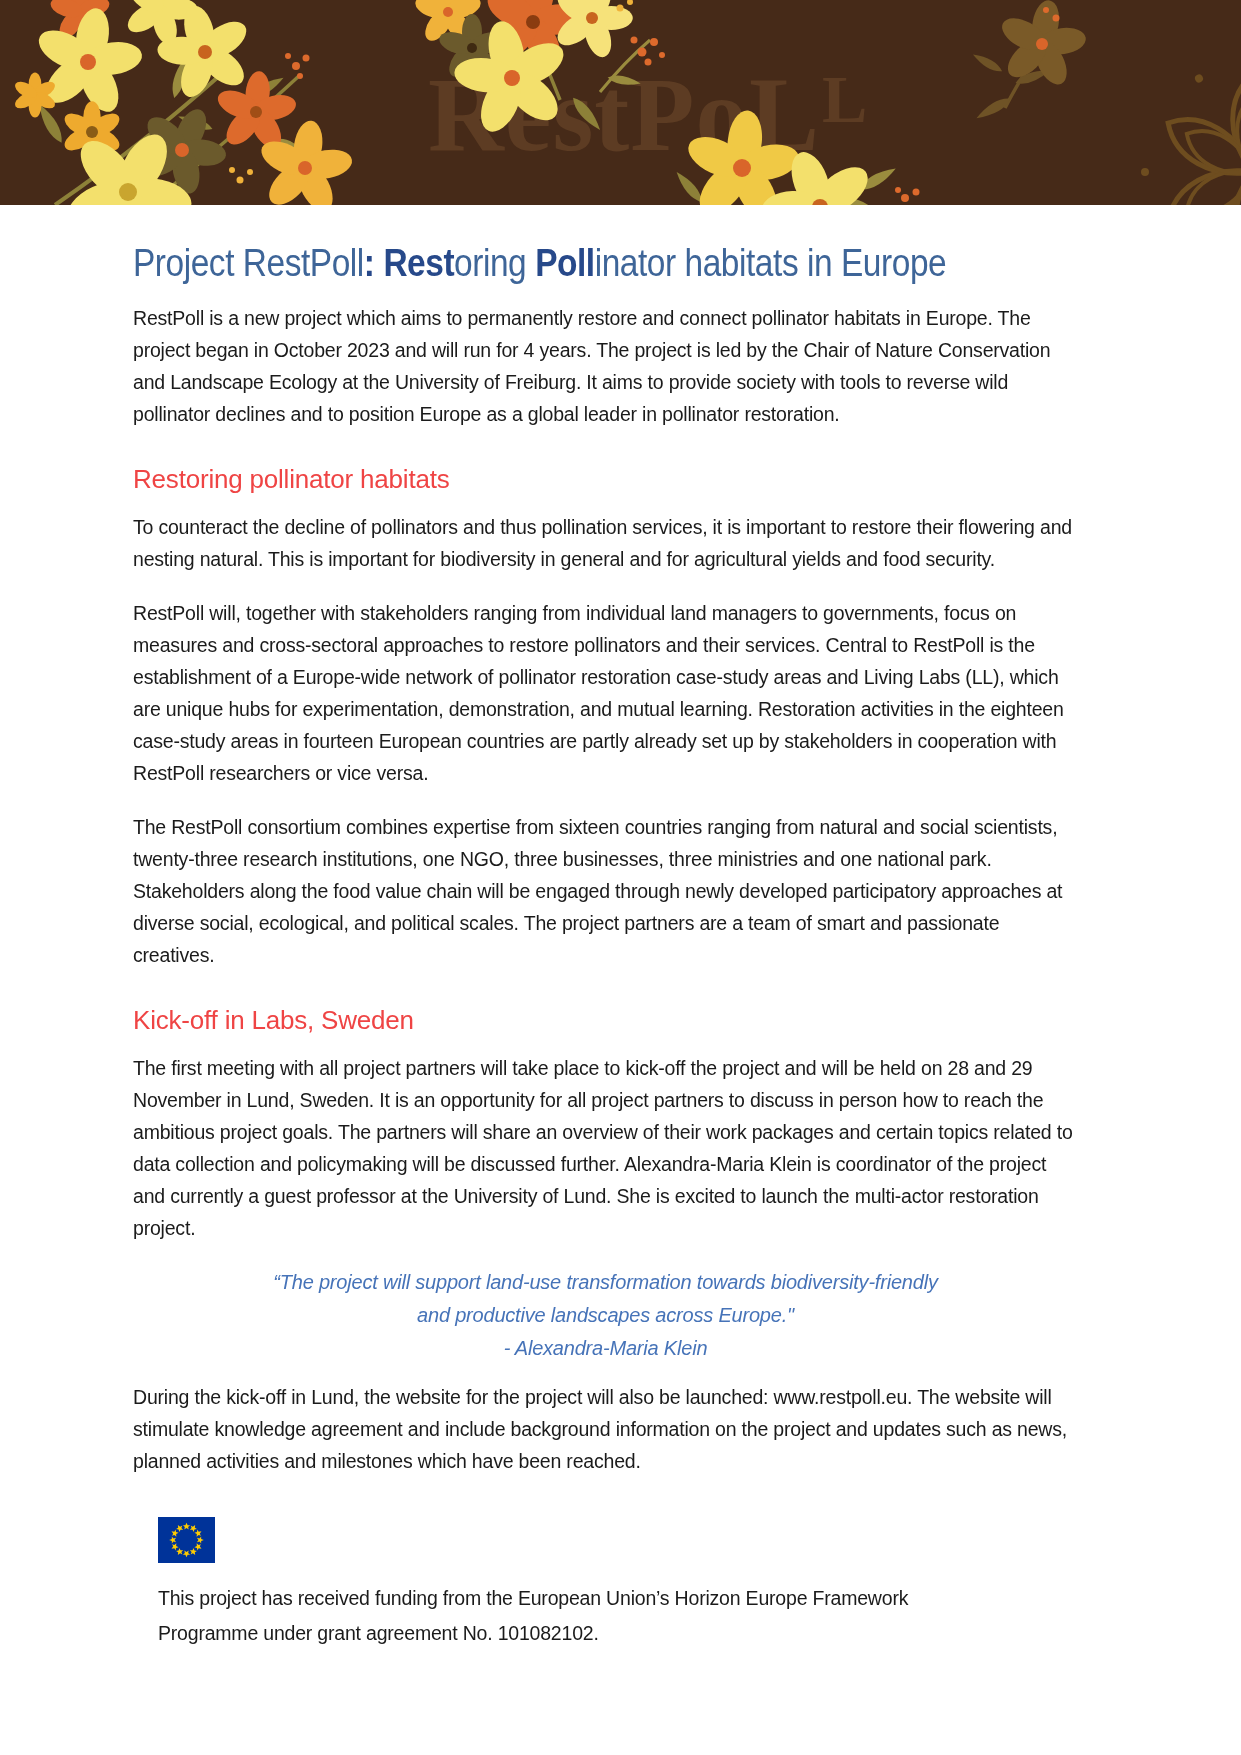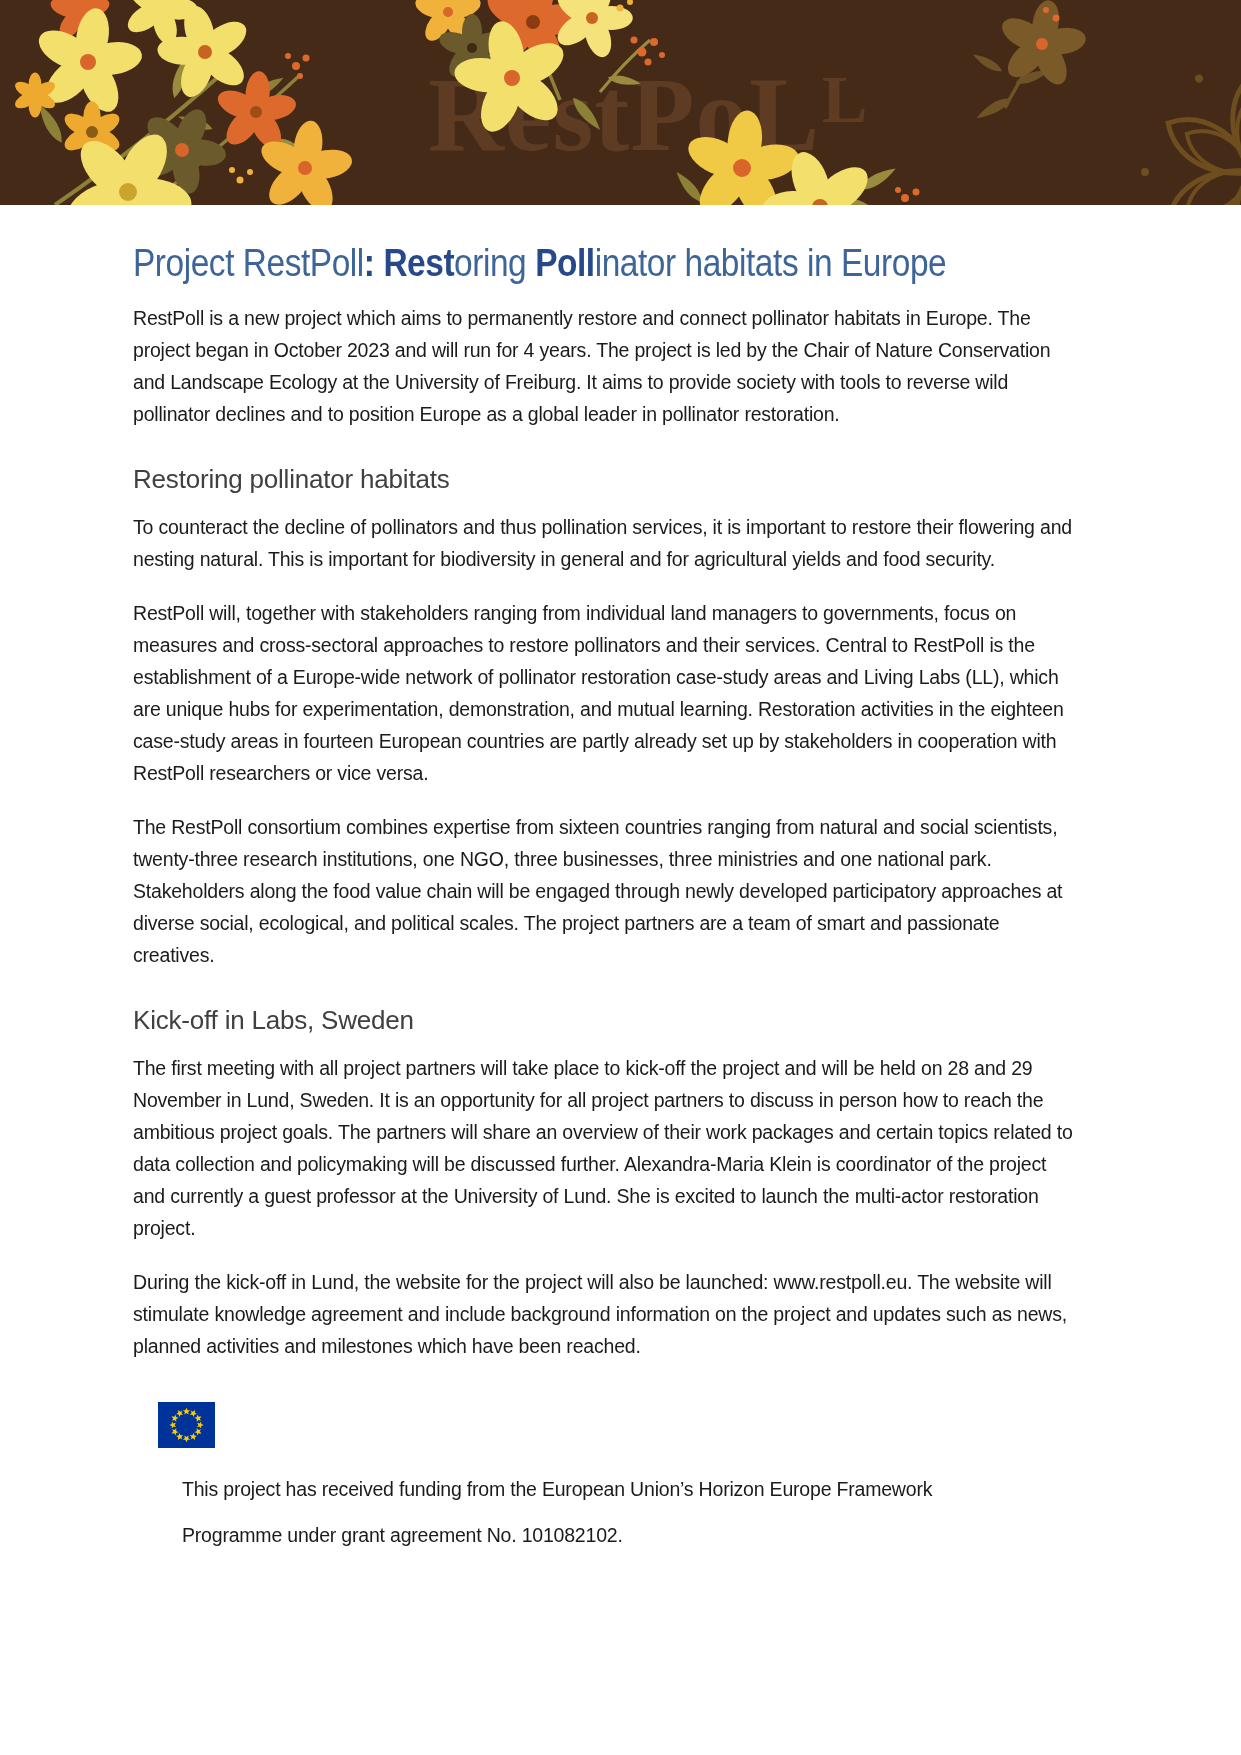--- a/index.html
+++ b/index.html
@@ -10,27 +10,27 @@
   }
   .banner{position:relative;width:1241px;height:205px;background:#462a18;overflow:hidden;}
   .banner svg{display:block;}
   .content{width:945px;margin-left:133px;}
   h1.title{
     margin:34px 0 8px;font-weight:400;color:#3e6598;font-size:38px;line-height:48px;
     white-space:nowrap;letter-spacing:-0.5px;transform:scaleX(0.88);transform-origin:left center;
   }
   h1.title b{font-weight:700;color:#27498a;}
   h2.section-heading{
-    margin:32px 0 5px;font-weight:400;color:#404040;font-size:26px;line-height:34px;letter-spacing:-0.2px;
+    margin:32px 0 5px;font-weight:400;color:#ef4444;font-size:26px;line-height:34px;letter-spacing:-0.2px;
   }
   p.body-para{margin:15px 0 22px 0;}
   .quote-block{margin:18px 0 16px;text-align:center;color:#4673b8;font-style:italic;font-size:20px;line-height:33px;}
   .footer{margin:40px 0 0 25px;}
   .eu-flag{display:block;}
-  .funding{margin-top:18px;max-width:850px;line-height:46px;letter-spacing:-0.2px;margin-left:24px;}
+  .funding{margin-top:18px;max-width:850px;line-height:35px;letter-spacing:-0.2px;}
 </style>
 </head>
 <body>
 
 <header class="banner">
   <svg width="1241" height="205" viewBox="0 0 1241 205">
     <defs>
       <g id="p5">
         <ellipse rx="10" ry="18" transform="translate(0,-16)"></ellipse>
         <ellipse rx="10" ry="18" transform="rotate(72) translate(0,-16)"></ellipse>
@@ -185,20 +185,25 @@
     <p class="body-para">To counteract the decline of pollinators and thus pollination services, it is important to restore their flowering and nesting natural. This is important for biodiversity in general and for agricultural yields and food security.</p>
     <p class="body-para">RestPoll will, together with stakeholders ranging from individual land managers to governments, focus on measures and cross-sectoral approaches to restore pollinators and their services. Central to RestPoll is the establishment of a Europe-wide network of pollinator restoration case-study areas and Living Labs (LL), which are unique hubs for experimentation, demonstration, and mutual learning. Restoration activities in the eighteen case-study areas in fourteen European countries are partly already set up by stakeholders in cooperation with RestPoll researchers or vice versa.</p>
     <p class="body-para">The RestPoll consortium combines expertise from sixteen countries ranging from natural and social scientists, twenty-three research institutions, one NGO, three businesses, three ministries and one national park. Stakeholders along the food value chain will be engaged through newly developed participatory approaches at diverse social, ecological, and political scales. The project partners are a team of smart and passionate creatives.</p>
   </section>
 
   <section>
     <h2 class="section-heading">Kick-off in Labs, Sweden</h2>
     <p class="body-para">The first meeting with all project partners will take place to kick-off the project and will be held on 28 and 29 November in Lund, Sweden. It is an opportunity for all project partners to discuss in person how to reach the ambitious project goals. The partners will share an overview of their work packages and certain topics related to data collection and policymaking will be discussed further. Alexandra-Maria Klein is coordinator of the project and currently a guest professor at the University of Lund. She is excited to launch the multi-actor restoration project.</p>
   </section>
 
+  <blockquote class="quote-block">
+    <div>“The project will support land-use transformation towards biodiversity-friendly</div>
+    <div>and productive landscapes across Europe."</div>
+    <div>- Alexandra-Maria Klein</div>
+  </blockquote>
 
   <section>
     <p class="body-para">During the kick-off in Lund, the website for the project will also be launched: www.restpoll.eu. The website will stimulate knowledge agreement and include background information on the project and updates such as news, planned activities and milestones which have been reached.</p>
   </section>
 
   <footer class="footer">
     <svg class="eu-flag" width="57" height="46" viewBox="0 0 57 46">
       <defs>
         <path id="star" d="M0,-3.8 L1.12,-1.17 3.61,-1.17 1.62,0.45 2.23,3.07 0,1.52 -2.23,3.07 -1.62,0.45 -3.61,-1.17 -1.12,-1.17 Z"></path>
       </defs>

